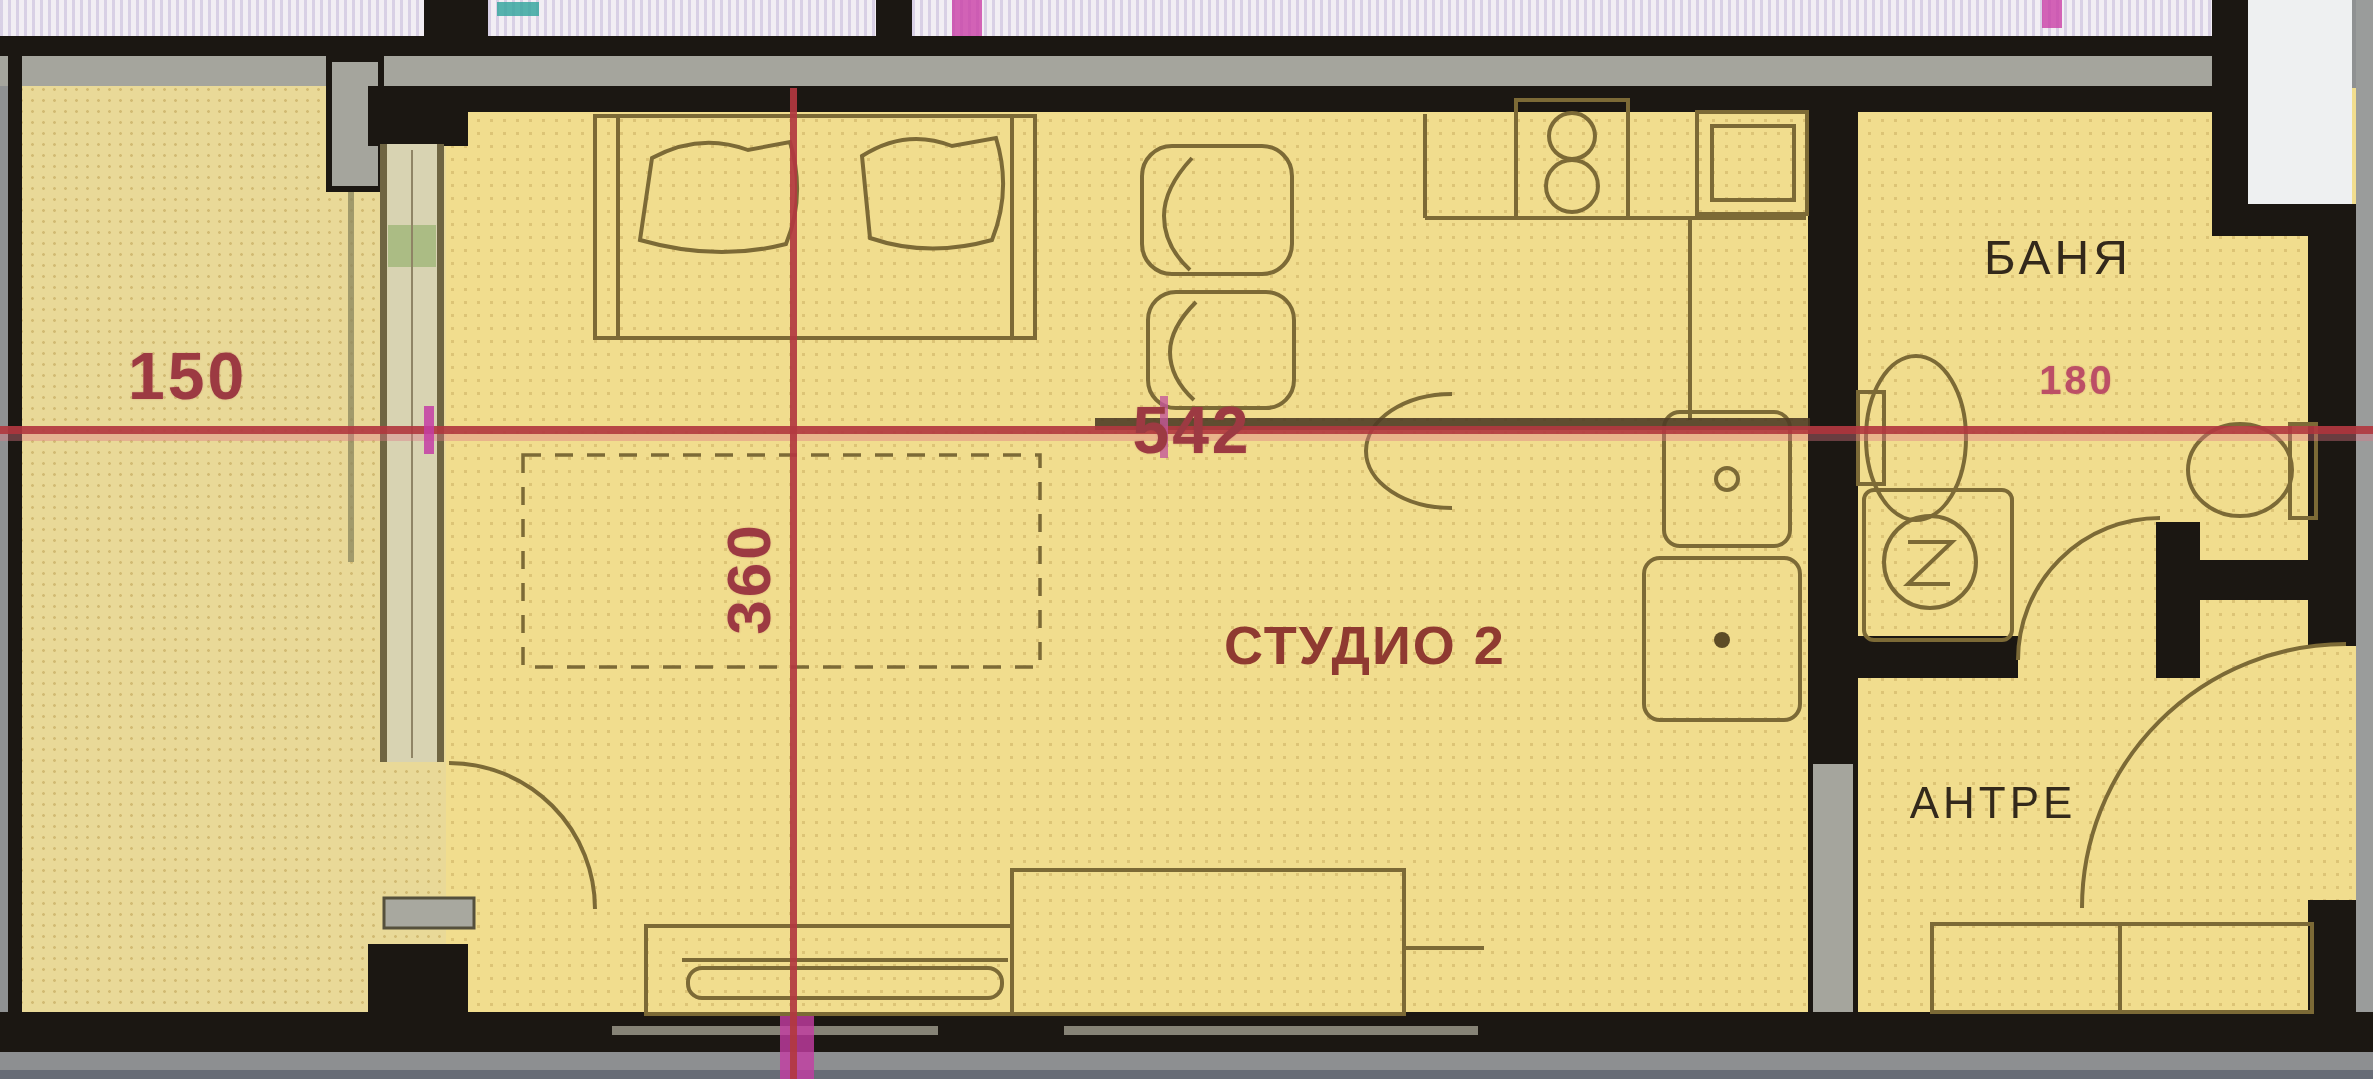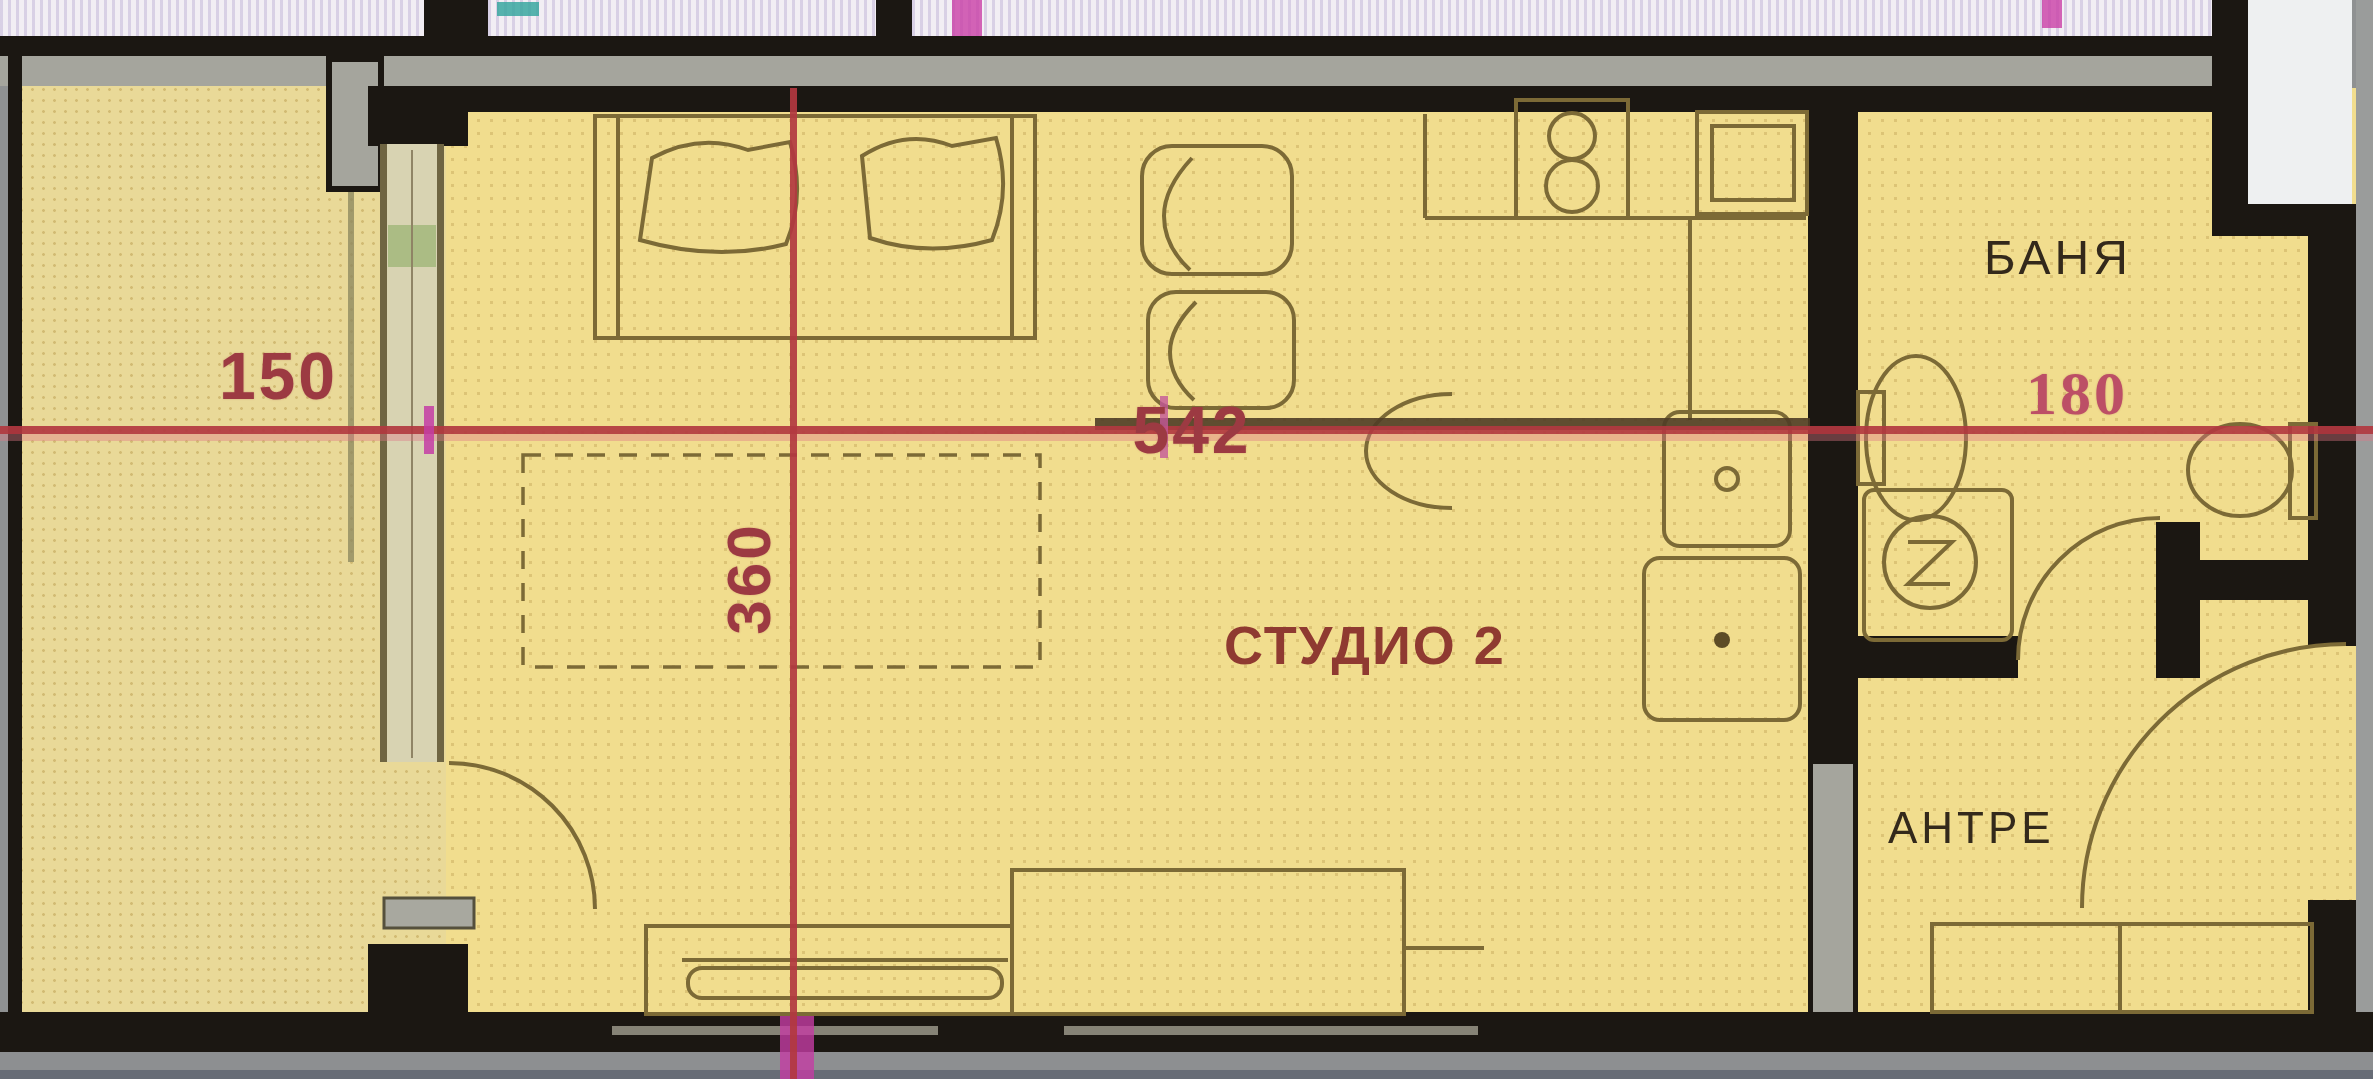--- a/index.html
+++ b/index.html
@@ -174,30 +174,30 @@
     <line x1="412" y1="150" x2="412" y2="758" stroke="#8f8465" stroke-width="2"></line>
   </svg>
 
   <div class="abs" style="left:1095px;top:418px;width:715px;height:12px;background:#4f3d26;opacity:.9;"></div>
   <div class="abs" style="left:0;top:426px;width:2373px;height:8px;background:#b23840;opacity:.92;"></div>
   <div class="abs" style="left:0;top:434px;width:2373px;height:7px;background:rgba(222,120,134,.4);"></div>
   <div class="abs" style="left:790px;top:88px;width:7px;height:991px;background:#b23840;opacity:.92;"></div>
   <div class="abs" style="left:424px;top:406px;width:10px;height:48px;background:#c43ca4;opacity:.85;"></div>
   <div class="abs" style="left:1160px;top:396px;width:8px;height:62px;background:#c4589a;opacity:.8;"></div>
 
-  <div class="abs dimtext" style="left:128px;top:338px;width:210px;text-align:right;">150</div>
+  <div class="abs dimtext" style="left:128px;top:338px;width:210px;text-align:left;">150</div>
 
   <div class="abs dimtext" style="left:1082px;top:348px;width:220px;text-align:center;margin-top:44px;">542</div>
 
   <div class="abs" style="left:688px;top:468px;width:120px;height:220px;display:flex;align-items:center;justify-content:center;">
     <span class="dimtext" style="display:block;transform:rotate(-90deg);font-size:62px;">360</span>
   </div>
 
-  <div class="abs dimtext" style="left:1992px;top:358px;width:170px;text-align:center;font-size:62px;color:#bc4f66;font-family:Liberation Serif, serif;">180</div>
+  <div class="abs dimtext" style="left:1992px;top:358px;width:170px;text-align:center;font-size:40px;color:#bc4f66;">180</div>
 
   <div class="abs roomtext" style="left:1948px;top:230px;width:220px;text-align:center;font-size:48px;">БАНЯ</div>
 
-  <div class="abs roomtext" style="left:1888px;top:803px;width:210px;text-align:left;font-size:44px;">АНТРЕ</div>
+  <div class="abs roomtext" style="left:1888px;top:778px;width:210px;text-align:center;font-size:44px;">АНТРЕ</div>
 
   <div class="abs" style="left:1200px;top:614px;width:330px;text-align:center;font-size:54px;font-weight:bold;letter-spacing:2px;color:#8f3a31;">СТУДИО 2</div>
 
 
 </div>
 
 </body></html>

